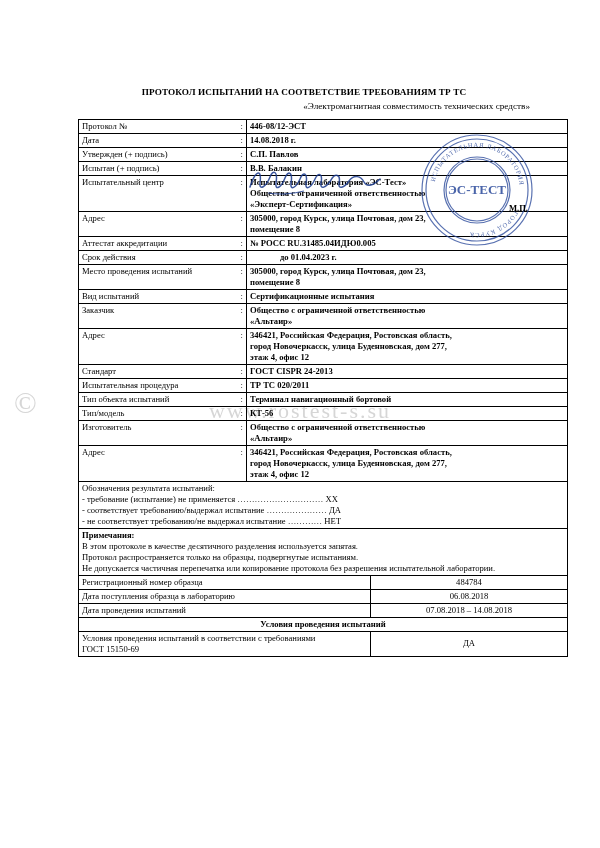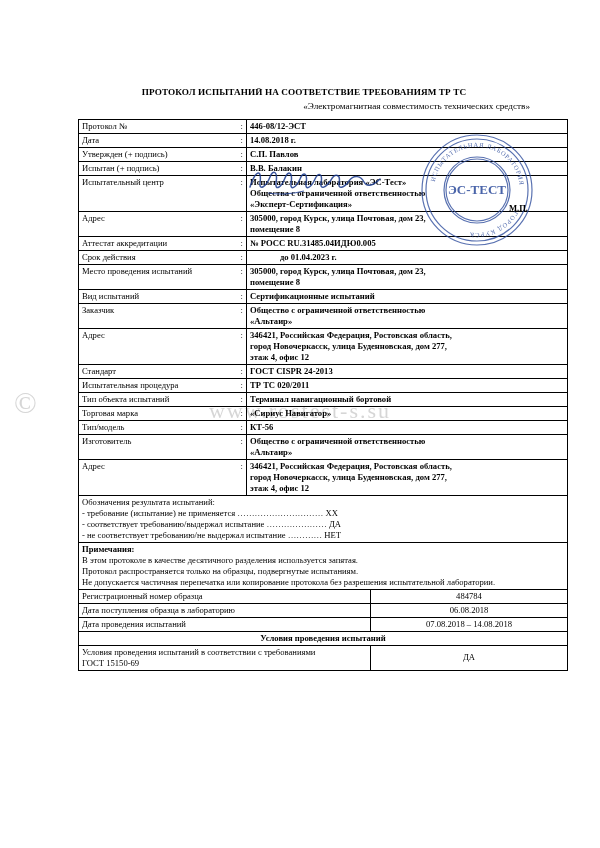--- a/index.html
+++ b/index.html
@@ -193,21 +193,21 @@
             <td class="val" style="white-space: pre-line;">305000, город Курск, улица Почтовая, дом 23,
 помещение 8</td>
           </tr>
           <tr>
             <td class="lbl">
               <div class="lblwrap">
                 <span>Вид испытаний</span>
                 <span class="c">:</span>
               </div>
             </td>
-            <td class="val" style="white-space: pre-line;">Сертификационные испытаний</td>
+            <td class="val" style="white-space: pre-line;">Сертификационные испытания</td>
           </tr>
           <tr>
             <td class="lbl">
               <div class="lblwrap">
                 <span>Заказчик</span>
                 <span class="c">:</span>
               </div>
             </td>
             <td class="val" style="white-space: pre-line;">Общество с ограниченной ответственностью
 «Альтаир»</td>
@@ -242,29 +242,20 @@
             <td class="val" style="white-space: pre-line; margin-left: 12px;">ТР ТС 020/2011</td>
           </tr>
           <tr>
             <td class="lbl">
               <div class="lblwrap">
                 <span>Тип объекта испытаний</span>
                 <span class="c">:</span>
               </div>
             </td>
             <td class="val" style="white-space: pre-line;">Терминал навигационный бортовой</td>
-          </tr>
-          <tr>
-            <td class="lbl">
-              <div class="lblwrap">
-                <span>Торговая марка</span>
-                <span class="c">:</span>
-              </div>
-            </td>
-            <td class="val" style="white-space: pre-line;">«Сириус Навигатор»</td>
           </tr>
           <tr>
             <td class="lbl">
               <div class="lblwrap">
                 <span>Тип/модель</span>
                 <span class="c">:</span>
               </div>
             </td>
             <td class="val" style="white-space: pre-line;">КТ-56</td>
           </tr>

